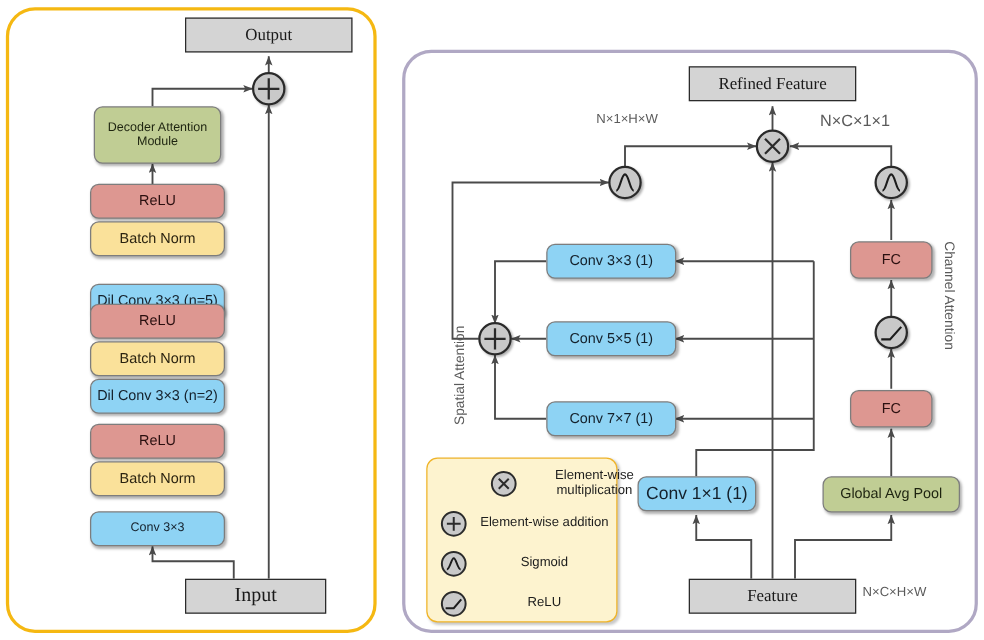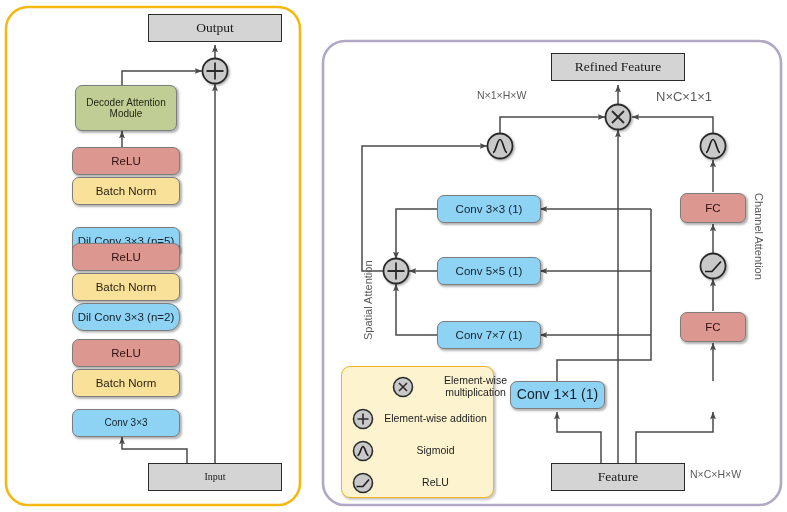--- a/index.html
+++ b/index.html
@@ -135,35 +135,35 @@
   <div class="node rnd c-blue" style="left:72px;top:207px;width:108px;height:28px;font-size:11.5px;margin-top:20px;">
     <span>Dil Conv 3×3 (n=5)</span>
   </div>
 
   <div class="node rnd c-red" style="left:72px;top:243px;width:108px;height:28px;font-size:11.5px;">
     <span>ReLU</span>
   </div>
   <div class="node rnd c-yellow" style="left:72px;top:273px;width:108px;height:28px;font-size:11.5px;">
     <span>Batch Norm</span>
   </div>
-  <div class="node rnd c-blue" style="left:72px;top:303px;width:108px;height:28px;font-size:11.5px;border-radius:12px;">
+  <div class="node rnd c-blue" style="left:72px;top:303px;width:108px;height:28px;font-size:11.5px;">
     <span>Dil Conv 3×3 (n=2)</span>
   </div>
 
   <div class="node rnd c-red" style="left:72px;top:339px;width:108px;height:28px;font-size:11.5px;">
     <span>ReLU</span>
   </div>
   <div class="node rnd c-yellow" style="left:72px;top:369px;width:108px;height:28px;font-size:11.5px;">
     <span>Batch Norm</span>
   </div>
   <div class="node rnd c-blue" style="left:72px;top:409px;width:108px;height:28px;font-size:10px;">
     <span>Conv 3×3</span>
   </div>
 
-  <div class="node sqr serif" style="left:148px;top:463px;width:134px;height:28px;font-size:10px;">
+  <div class="node sqr serif" style="left:148px;top:463px;width:113px;height:28px;font-size:16px;">
     <span>Input</span>
   </div>
 
   <div class="node sqr serif" style="left:551px;top:53px;width:134px;height:28px;font-size:13.5px;">
     <span>Refined Feature</span>
   </div>
 
   <div class="lbl" style="left:477px;top:89px;font-size:10.5px;">N×1×H×W</div>
   <div class="lbl" style="left:656px;top:89px;font-size:13px;">N×C×1×1</div>
   <div class="lbl" style="left:690px;top:468px;font-size:10.5px;">N×C×H×W</div>
@@ -183,20 +183,23 @@
   <div class="node rnd c-blue" style="left:510px;top:381px;width:95px;height:28px;font-size:14px;">
     <span>Conv 1×1 (1)</span>
   </div>
 
   <div class="node rnd c-red" style="left:680px;top:193px;width:66px;height:30px;font-size:11.5px;">
     <span>FC</span>
   </div>
   <div class="node rnd c-red" style="left:680px;top:312px;width:66px;height:30px;font-size:11.5px;">
     <span>FC</span>
   </div>
+  <div class="node rnd c-green" style="left:658px;top:381px;width:110px;height:29px;font-size:11.5px;">
+    <span>Global Avg Pool</span>
+  </div>
 
   <div class="node sqr serif" style="left:551px;top:463px;width:134px;height:28px;font-size:13.5px;">
     <span>Feature</span>
   </div>
 
   <div id="legend">
     <div class="lgrow" style="top:4px;padding-left:40px;">
       <div class="lgico">
         <svg width="24" height="24" viewBox="0 0 24 24">
           <circle cx="12" cy="12" r="9.5" fill="#c9c9c9" stroke="#2b2b2b" stroke-width="1.6"></circle>

